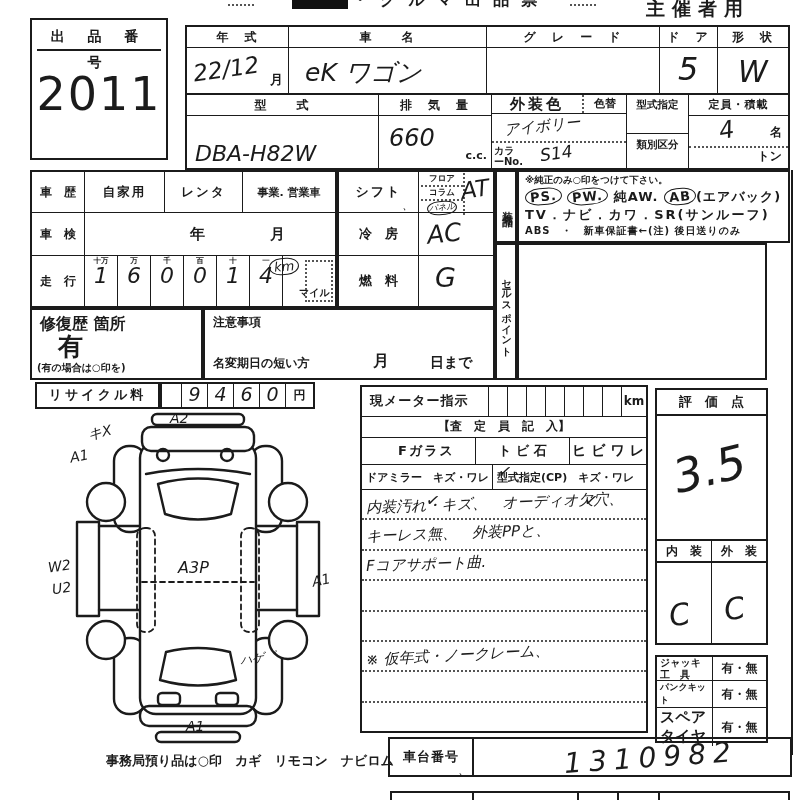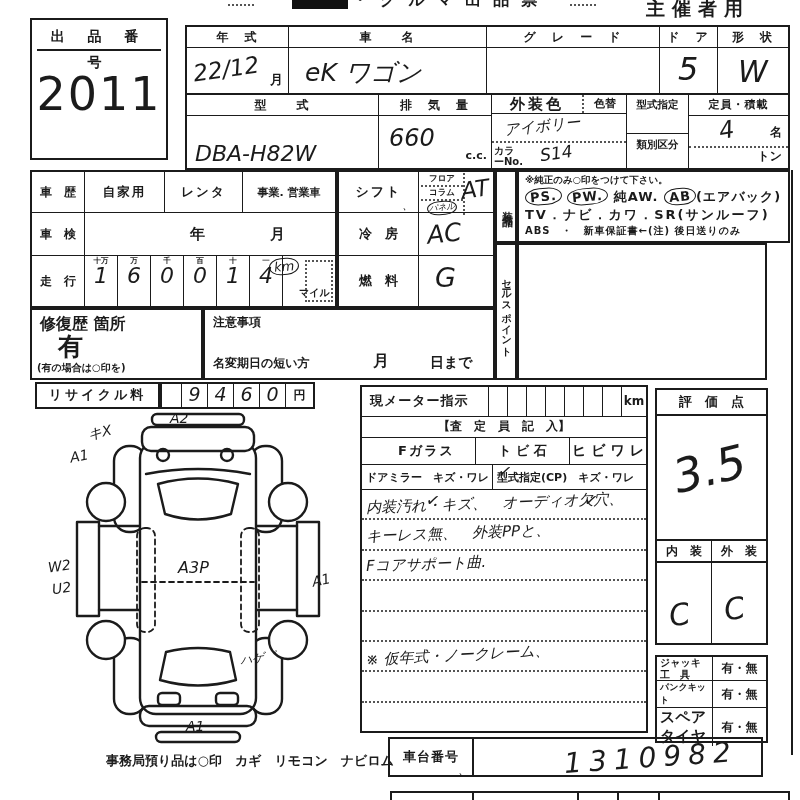--- a/index.html
+++ b/index.html
@@ -375,21 +375,21 @@
     <div class="row" style="flex:1;border-bottom:1.5px solid var(--ink);">
       <div class="cell hd" style="width:56px;font-size:9px;justify-content:center;padding-left:3px;">パンクキット</div>
       <div class="cell ctr hd" style="flex:1;font-size:12px;justify-content:center;">有・無</div>
     </div>
     <div class="row" style="flex:1;">
       <div class="cell hd" style="width:56px;font-size:15px;justify-content:center;padding-left:3px;">スペアタイヤ</div>
       <div class="cell ctr hd" style="flex:1;font-size:12px;justify-content:center;">有・無</div>
     </div>
   </div>
 
-  <div class="a b2 row" style="left:388px;top:737px;width:375px;height:40px;">
+  <div class="a b2 row" style="left:388px;top:737px;width:404px;height:40px;">
     <div class="cell" style="width:84px;justify-content:center;border-right:2px solid var(--ink);">
       <span class="hd ctr" style="font-size:13px;letter-spacing:1px;">車台番号</span>
       <span class="hw" style="position:absolute;right:2px;bottom:-4px;font-size:12px;">、</span>
     </div>
     <div class="cell" style="flex:1;">
       <span class="hw" style="position:absolute;left:90px;top:2px;font-size:28px;letter-spacing:7px;transform:rotate(-4deg);">1310982</span>
     </div>
   </div>
 
   <div class="a" style="left:390px;top:791px;width:400px;height:9px;border:2.5px solid var(--ink);border-bottom:none;">

